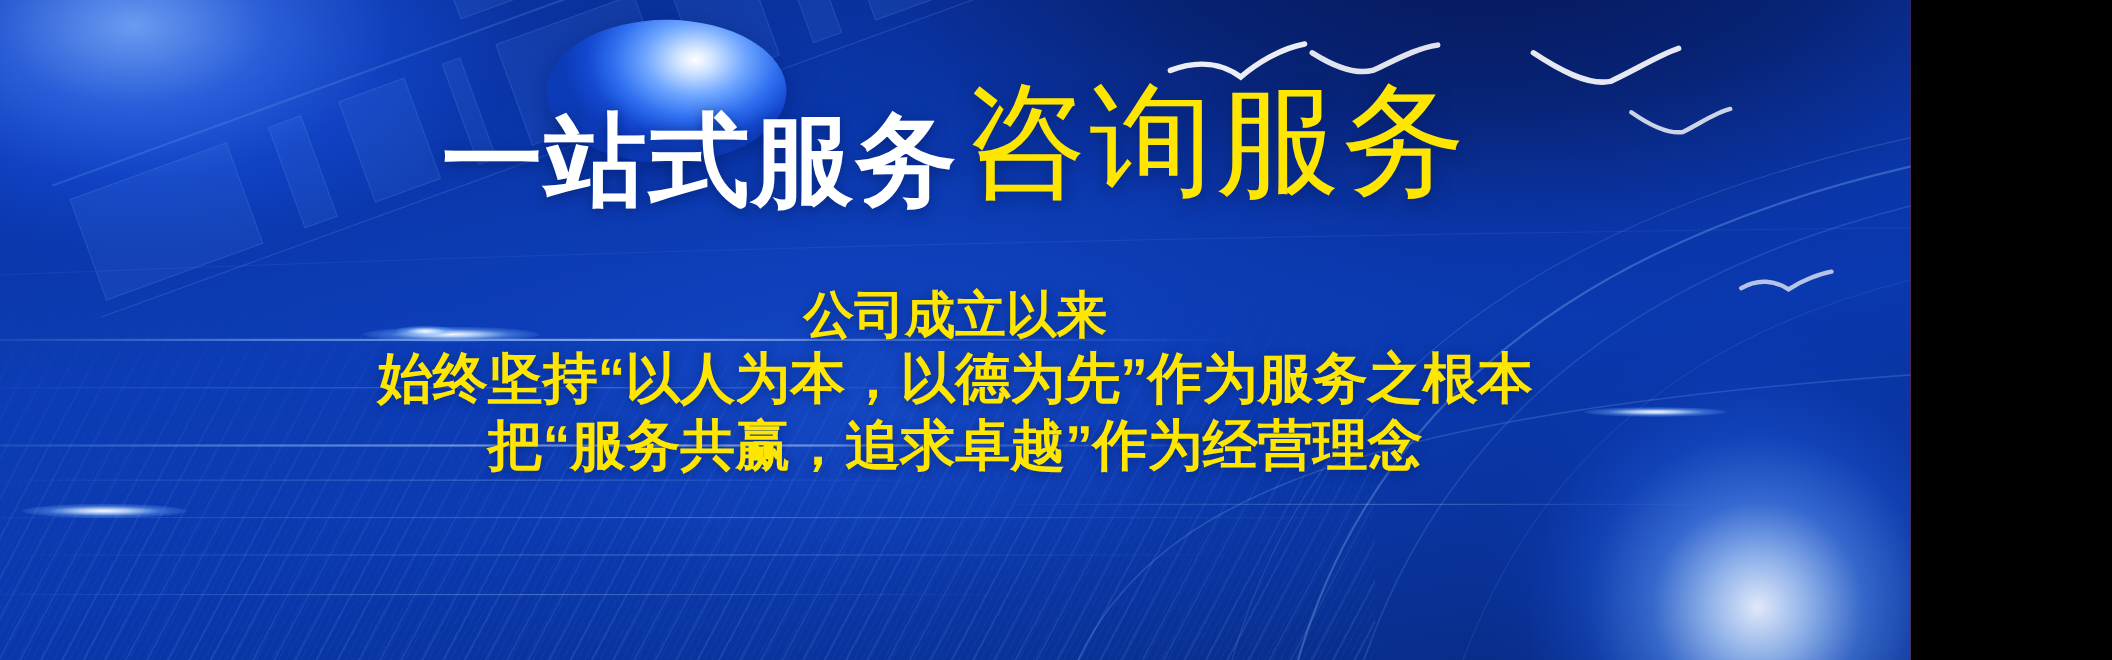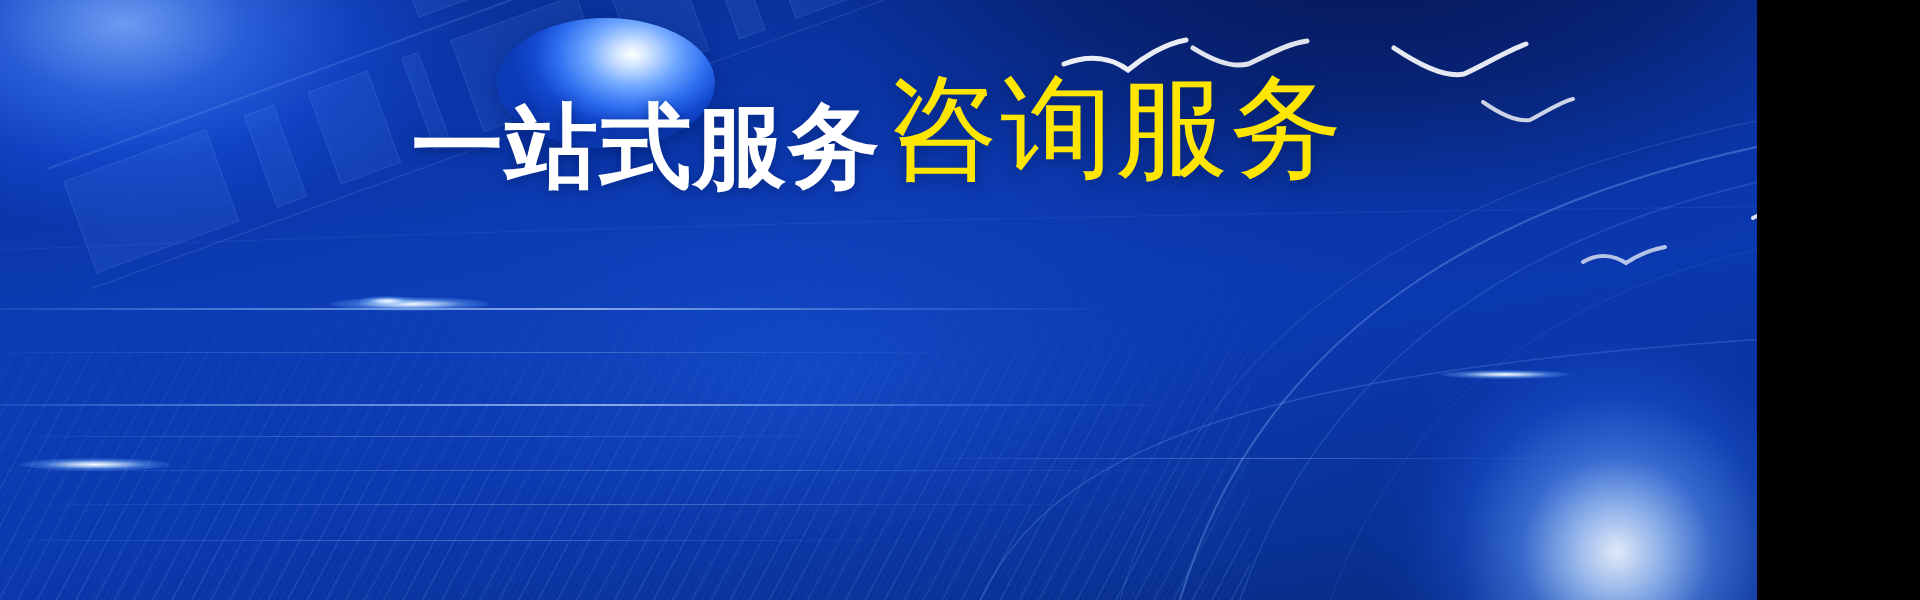--- a/index.html
+++ b/index.html
@@ -7,21 +7,20 @@
     padding: 0;
     background: #000;
   }
   #banner {
     position: relative;
     width: 1737px;
     height: 600px;
     overflow: hidden;
     font-family: "Liberation Sans", "DejaVu Sans", sans-serif;
     background: #b91c1c;
-    padding-left: 20px;
   }
 
   
   .layer { position: absolute; inset: 0; pointer-events: none; }
 
   #base-gradient {
     background:
       linear-gradient(170deg,
         #0b2d8c 0%,
         #0a35a5 18%,
@@ -328,14 +327,19 @@
   </svg>
   <svg class="bird" style="left:1580px; top:244px;" width="88" height="32" viewBox="0 0 88 32">
     <path d="M3 18 C 18 9, 34 11, 46 19 C 58 11, 74 5, 85 3" fill="none" stroke="rgba(255,255,255,0.70)" stroke-width="4" stroke-linecap="round"></path>
   </svg>
 
   <div id="headline">
     <span id="headline-white">一站式服务</span>
     <span id="headline-yellow">咨询服务</span>
   </div>
 
+  <div id="subtitle">
+    <div class="sub-line l1">公司成立以来</div>
+    <div class="sub-line l2">始终坚持“以人为本，以德为先”作为服务之根本</div>
+    <div class="sub-line l3">把“服务共赢，追求卓越”作为经营理念</div>
+  </div>
 
 </div>
 
 </body></html>

